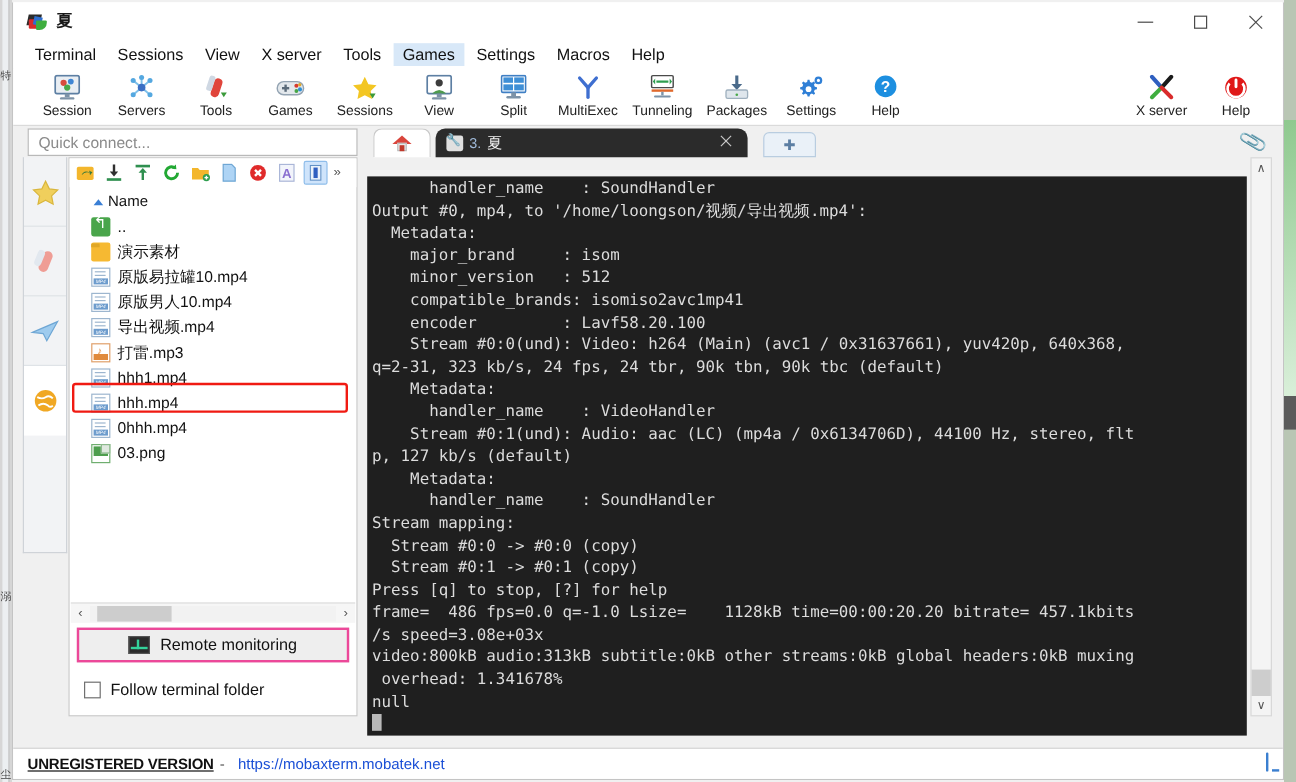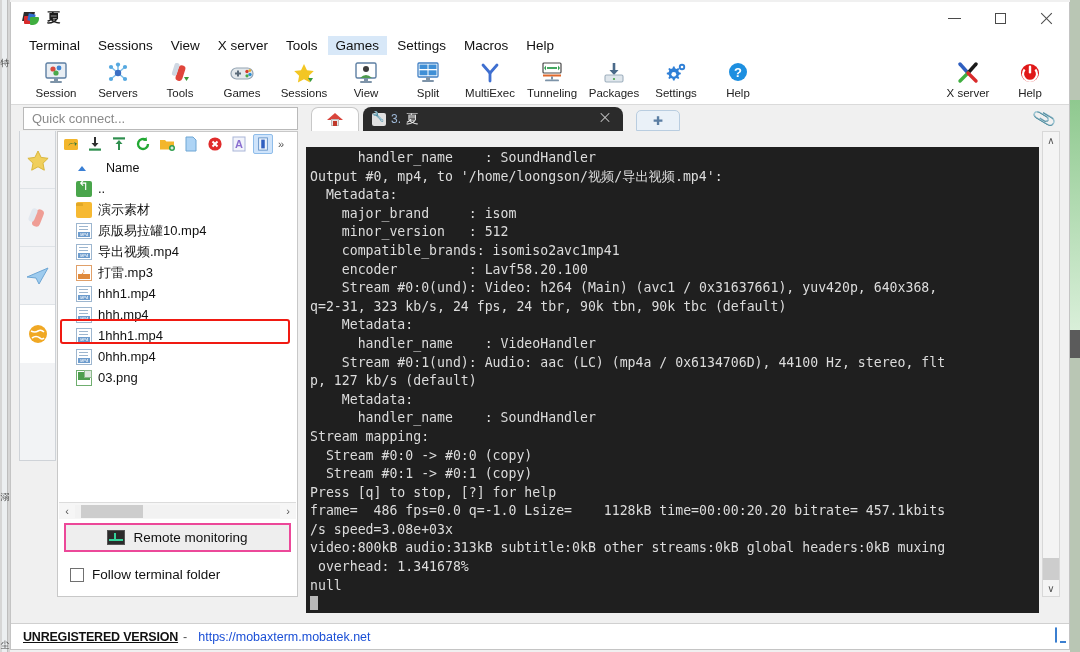--- a/index.html
+++ b/index.html
@@ -142,21 +142,21 @@
   .fb-path .p-txt { flex:1; white-space:nowrap; overflow:hidden; }
   .chev { width:10px; height:10px; position:relative; }
   .chev:after {
     content:""; position:absolute; left:1px; top:0px; width:6px; height:6px;
     border-right:1.4px solid #444; border-bottom:1.4px solid #444;
     transform: rotate(45deg);
   }
 
   .fb-head {
     height:20px; display:flex; align-items:center; padding-left:20px;
-    font-size:12.5px; color:#111; gap:20px; margin-top:2px;
+    font-size:12.5px; color:#111; gap:4px; margin-top:2px;
   }
   .sort-arrow { width:0;height:0; border-left:4px solid transparent;
     border-right:4px solid transparent; border-bottom:5px solid #3a7fd5; }
 
   .fb-list { position:relative; height:300px; overflow:hidden; padding-left:12px; }
   .frow { height:21px; display:flex; align-items:center; gap:6px; font-size:13px;
     color:#111; padding-left:6px; }
   .fname { white-space:nowrap; }
 
   
@@ -654,20 +654,27 @@
                 <i class="ln"></i>
                 <i class="bar">MP4</i>
               </span>
             <span class="fname">原版易拉罐10.mp4</span>
           </div>
           <div class="frow">
             <span class="ico16 ico-doc">
                 <i class="ln"></i>
                 <i class="bar">MP4</i>
               </span>
+            <span class="fname">原版男人10.mp4</span>
+          </div>
+          <div class="frow">
+            <span class="ico16 ico-doc">
+                <i class="ln"></i>
+                <i class="bar">MP4</i>
+              </span>
             <span class="fname">导出视频.mp4</span>
           </div>
           <div class="frow">
             <span class="ico16 ico-mp3">
                 <i class="nt">♪</i>
                 <i class="bar"></i>
               </span>
             <span class="fname">打雷.mp3</span>
           </div>
           <div class="frow">
@@ -676,27 +683,20 @@
                 <i class="bar">MP4</i>
               </span>
             <span class="fname">hhh1.mp4</span>
           </div>
           <div class="frow">
             <span class="ico16 ico-doc">
                 <i class="ln"></i>
                 <i class="bar">MP4</i>
               </span>
             <span class="fname">hhh.mp4</span>
-          </div>
-          <div class="frow">
-            <span class="ico16 ico-doc">
-                <i class="ln"></i>
-                <i class="bar">MP4</i>
-              </span>
-            <span class="fname">1hhh1.mp4</span>
           </div>
           <div class="frow">
             <span class="ico16 ico-doc">
                 <i class="ln"></i>
                 <i class="bar">MP4</i>
               </span>
             <span class="fname">0hhh.mp4</span>
           </div>
           <div class="frow">
             <span class="ico16 ico-png">

